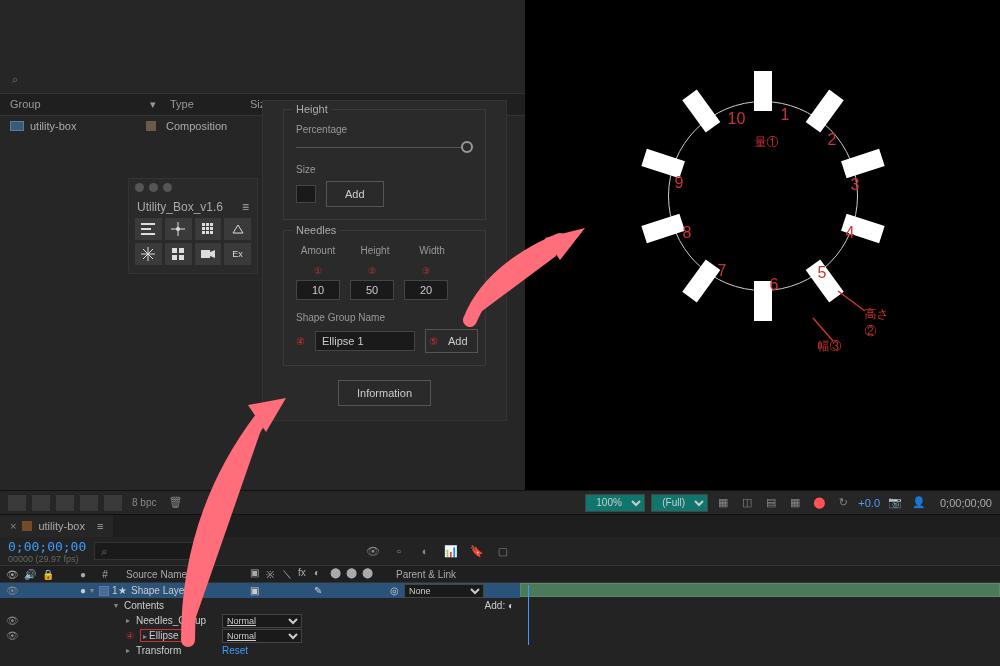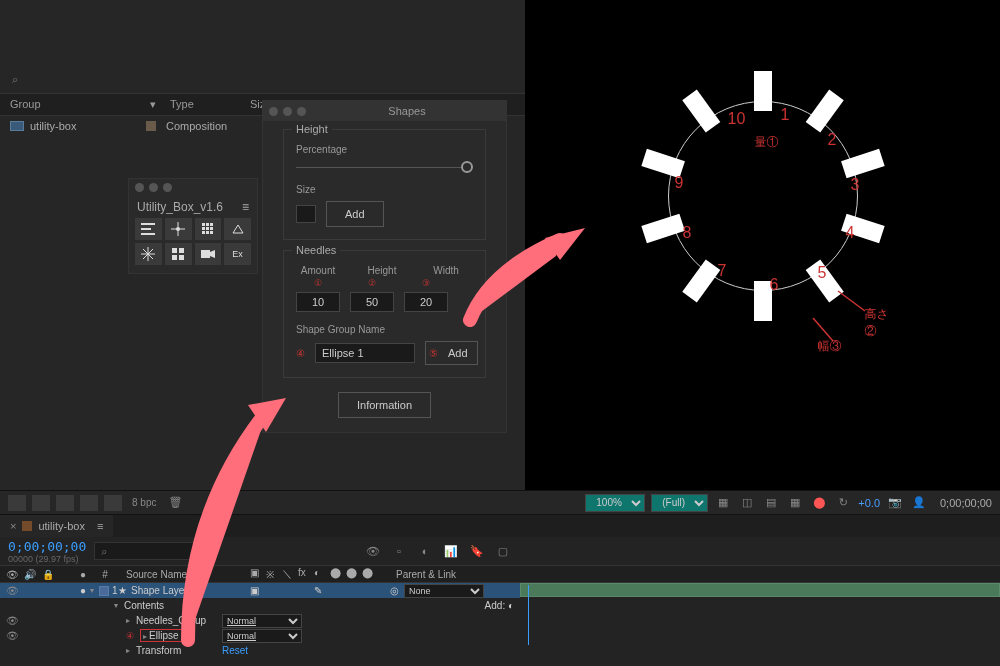--- a/index.html
+++ b/index.html
@@ -44,21 +44,21 @@
 .sd-group { border: 1px solid #3a3a3a; padding: 10px 12px 12px; margin-bottom: 10px; position: relative; }
 .sd-group-lbl { position: absolute; top: -7px; left: 8px; background: #2a2a2a; padding: 0 4px; font-size: 11px; color: #aaa; }
 .sd-sub { font-size: 10px; color: #999; margin: 4px 0 6px; }
 .sd-slider { display: flex; align-items: center; gap: 8px; padding: 6px 0 12px; }
 .sd-slider-track { flex: 1; height: 1px; background: #555; position: relative; }
 .sd-slider-thumb { position: absolute; right: 0; top: -6px; width: 12px; height: 12px; border: 2px solid #999; border-radius: 50%; background: #2a2a2a; }
 .sd-row { display: flex; align-items: center; gap: 10px; }
 .sd-swatch { width: 20px; height: 18px; background: #1a1a1a; border: 1px solid #444; }
 .sd-btn { border: 1px solid #555; padding: 6px 18px; color: #ccc; background: transparent; cursor: pointer; font-size: 11px; }
 
-.sd-labels3 { display: flex; gap: 20px; margin: 4px 0 2px; }
+.sd-labels3 { display: flex; gap: 13px; margin: 4px 0 10px; }
 .sd-labels3 span { width: 44px; text-align: center; font-size: 10px; color: #999; }
 .sd-circled-row { display: flex; gap: 10px; margin-bottom: 4px; }
 .sd-circled-row .cn { width: 44px; text-align: center; color: #c33; font-size: 9px; }
 .sd-inputs3 { display: flex; gap: 10px; }
 .sd-inputs3 input { width: 44px; height: 20px; background: #1a1a1a; border: 1px solid #444; color: #ccc; text-align: center; font-size: 11px; }
 
 .sd-sgn-lbl { font-size: 10px; color: #999; margin: 12px 0 6px; }
 .sd-sgn-row { display: flex; align-items: center; gap: 10px; }
 .sd-sgn-row .cn { color: #c33; font-size: 10px; }
 .sd-sgn-row input { flex: 1; height: 20px; background: #1a1a1a; border: 1px solid #444; color: #ccc; padding: 0 6px; font-size: 11px; width: 100px; }
@@ -264,28 +264,20 @@
           <path d="M9 3 L14 1 L14 9 L9 7 Z"></path>
         </svg>
       </div>
     <div class="util-ico">
         <span style="font-size:9px;color:#ddd">Ex</span>
       </div>
   </div>
 </div>
 
 <div class="shapes-dialog">
-  <div class="sd-titlebar">
-    <div class="sd-traffic">
-        <span></span>
-        <span></span>
-        <span></span>
-      </div>
-    <div class="sd-title">Shapes</div>
-  </div>
   <div class="sd-body">
     <div class="sd-group">
       <span class="sd-group-lbl">Height</span>
       <div class="sd-sub">Percentage</div>
       <div class="sd-slider">
         <div class="sd-slider-track">
             <div class="sd-slider-thumb"></div>
           </div>
       </div>
       <div class="sd-sub">Size</div>

